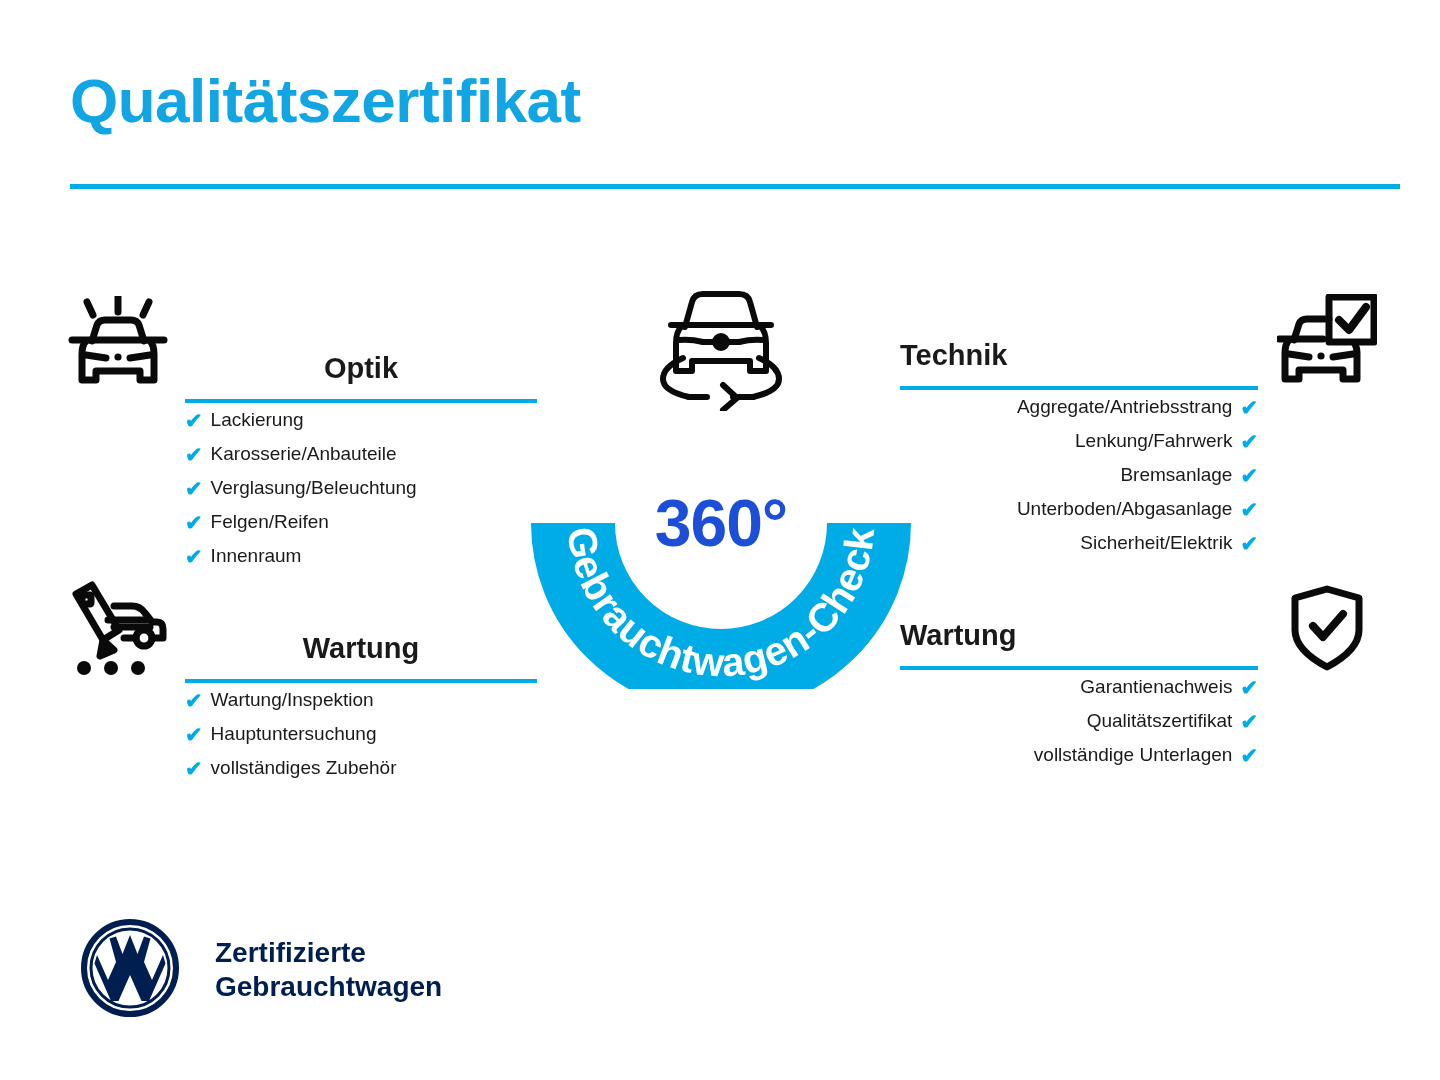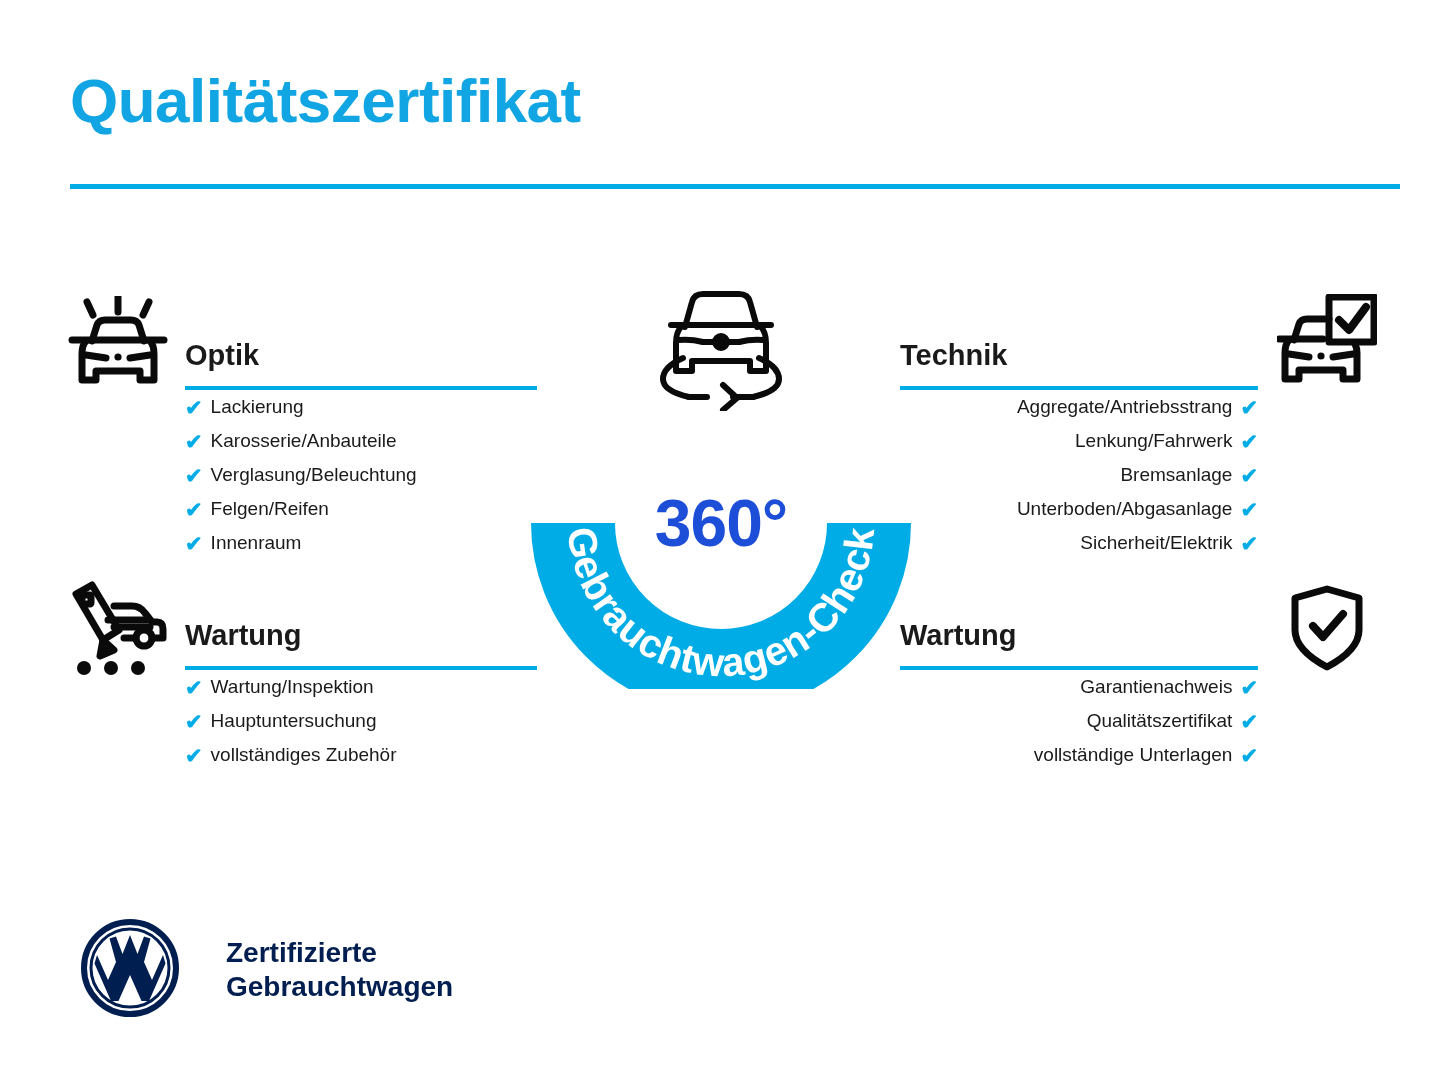--- a/index.html
+++ b/index.html
@@ -79,21 +79,21 @@
   .check {
     color: #00ACE6;
     font-size: 21px;
     font-weight: 700;
     line-height: 1;
     display: inline-block;
   }
 
   
   .col-left { text-align: left; }
-  .col-left .block-head { text-align: left; }
+  .col-left .block-head { text-align: center; margin-top: 13px; }
   .col-left .block-rule { left: 0; right: 0; }
   .col-left .list li { justify-content: flex-start; }
   .col-left .check { margin-right: 8px; }
 
   
   .col-right { text-align: right; }
   .col-right .block-head { text-align: left; }
   .col-right .block-rule { left: 0; right: 0; }
   .col-right .list li { justify-content: flex-end; }
   .col-right .check { margin-left: 8px; order: 2; }
@@ -146,21 +146,21 @@
 
   
   #footer-logo {
     position: absolute;
     left: 78px;
     top: 916px;
     display: flex;
     align-items: center;
   }
   #footer-logo-text {
-    margin-left: 44px;
+    margin-left: 33px;
     color: #001E50;
     font-size: 28px;
     font-weight: 700;
     line-height: 34px;
   }
   #footer-logo-text div { white-space: nowrap; }
 </style>
 </head>
 <body>
 

